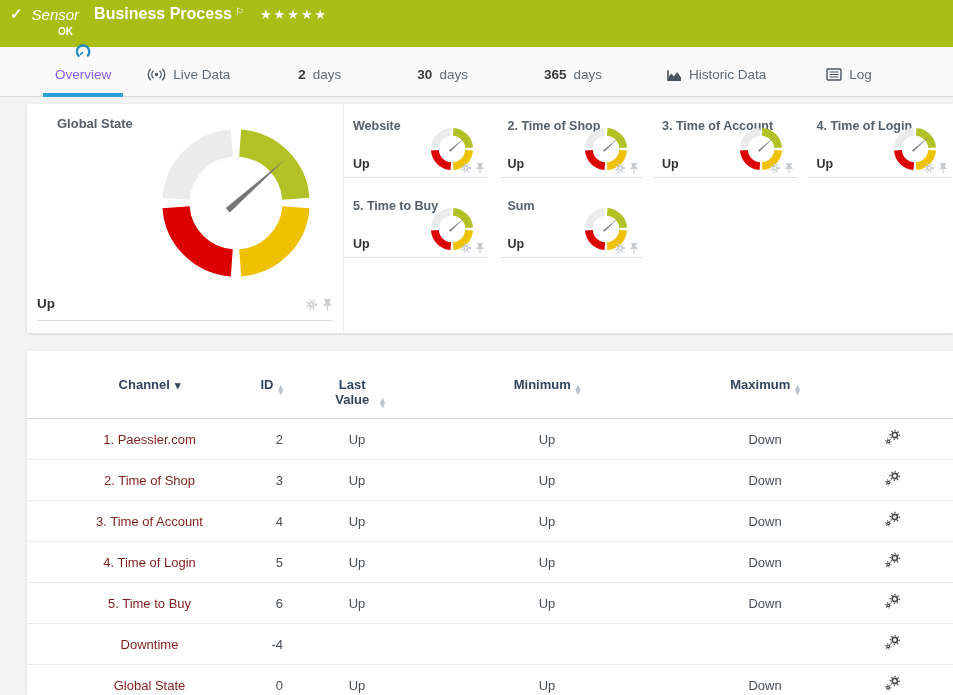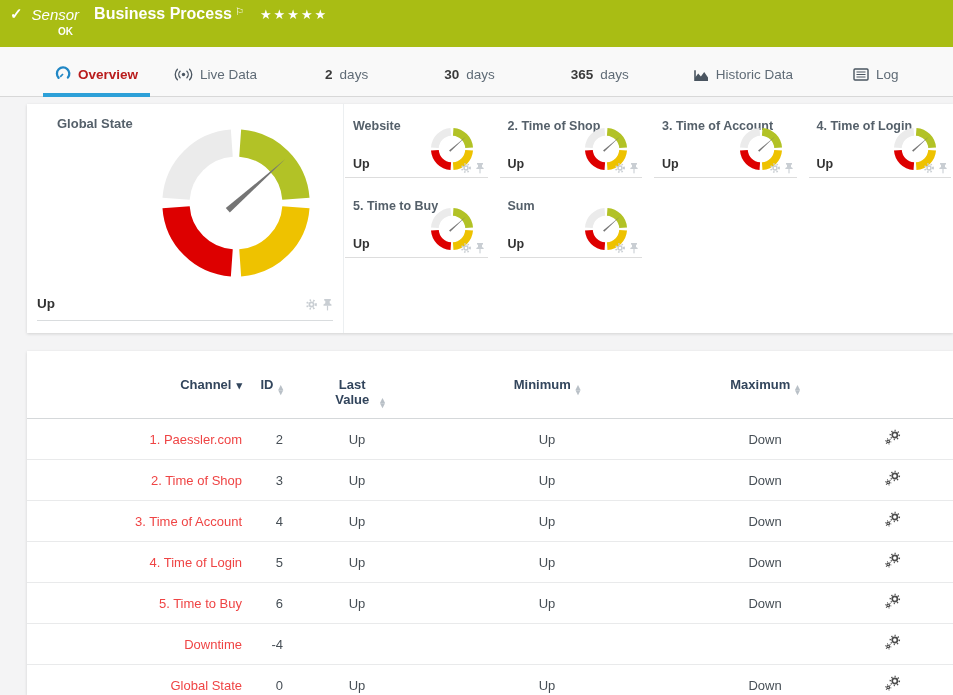--- a/index.html
+++ b/index.html
@@ -22,21 +22,21 @@
   .tabbar{
     height:50px;background:#f9f9f9;border-bottom:1px solid #d8d8d8;
     display:flex;align-items:flex-end;padding-left:43px;box-sizing:border-box;
   }
   .tab{
     position:relative;display:flex;align-items:center;gap:7px;
     padding:0 12px 14px 12px;font-size:13.5px;color:#5f6b76;cursor:pointer;white-space:nowrap;
   }
   .tab b{color:#3a3a3a;font-weight:700;}
   .tab .ticon{flex:0 0 auto;display:block;}
-  .tab.active{color:#b91c1c;font-weight:700;}
+  .tab.active{color:#8b5cf6;font-weight:400;flex-direction:column;}
   .tab.active::after{
     content:"";position:absolute;left:0;right:0;bottom:-1px;height:4px;background:#2da0d8;
   }
   .mr12{margin-right:12px}.mr44{margin-right:44px}.mr52{margin-right:52px}.mr40{margin-right:40px}.mr36{margin-right:36px}
   
   .panel{position:absolute;background:#fff;box-shadow:0 1px 3px rgba(0,0,0,.14);}
   .panel-gauges{left:27px;top:104px;width:926px;height:229px;}
   .panel-table{left:27px;top:351px;width:926px;height:344px;}
   
   .global{position:absolute;left:0;top:0;width:316px;height:229px;border-right:1px solid #eceff1;}
@@ -63,27 +63,27 @@
   .sicons svg{cursor:pointer;}
   
   table.channels{width:100%;border-collapse:collapse;table-layout:fixed;}
   .channels th{
     color:#32455c;font-size:13px;font-weight:700;vertical-align:top;
     padding:26px 0 10px 0;border-bottom:1px solid #d5d8da;cursor:pointer;
   }
   .channels td{
     font-size:13px;color:#474f56;padding:10px 0;border-bottom:1px solid #e9eaeb;
   }
-  .col-channel{width:215px;text-align:right;padding-left:30px !important;box-sizing:border-box;}
+  .col-channel{width:215px;text-align:center;padding-left:30px !important;box-sizing:border-box;}
   .col-id{width:55px;text-align:right;padding-right:14px !important;box-sizing:border-box;}
   .col-last{width:120px;text-align:center;}
   .col-min{width:260px;text-align:center;}
   .col-max{width:176px;text-align:center;}
   .col-gear{width:100px;text-align:center;padding-right:22px !important;box-sizing:border-box;}
-  td.col-channel{color:#ef4444;}
+  td.col-channel{color:#7f1d1d;}
   .hdr-wrap{display:inline-block;max-width:46px;text-align:center;vertical-align:top;}
   .sort{display:inline-flex;flex-direction:column;color:#b9c0c7;font-size:9px;line-height:5px;margin-left:5px;font-style:normal;vertical-align:-1px;}
   .sort i{font-style:normal;}
   .sorted{color:#32455c;font-size:11px;margin-left:5px;}
   .rowgear{cursor:pointer;}
 </style>
 </head>
 <body>
 
 <div class="statusbar">

